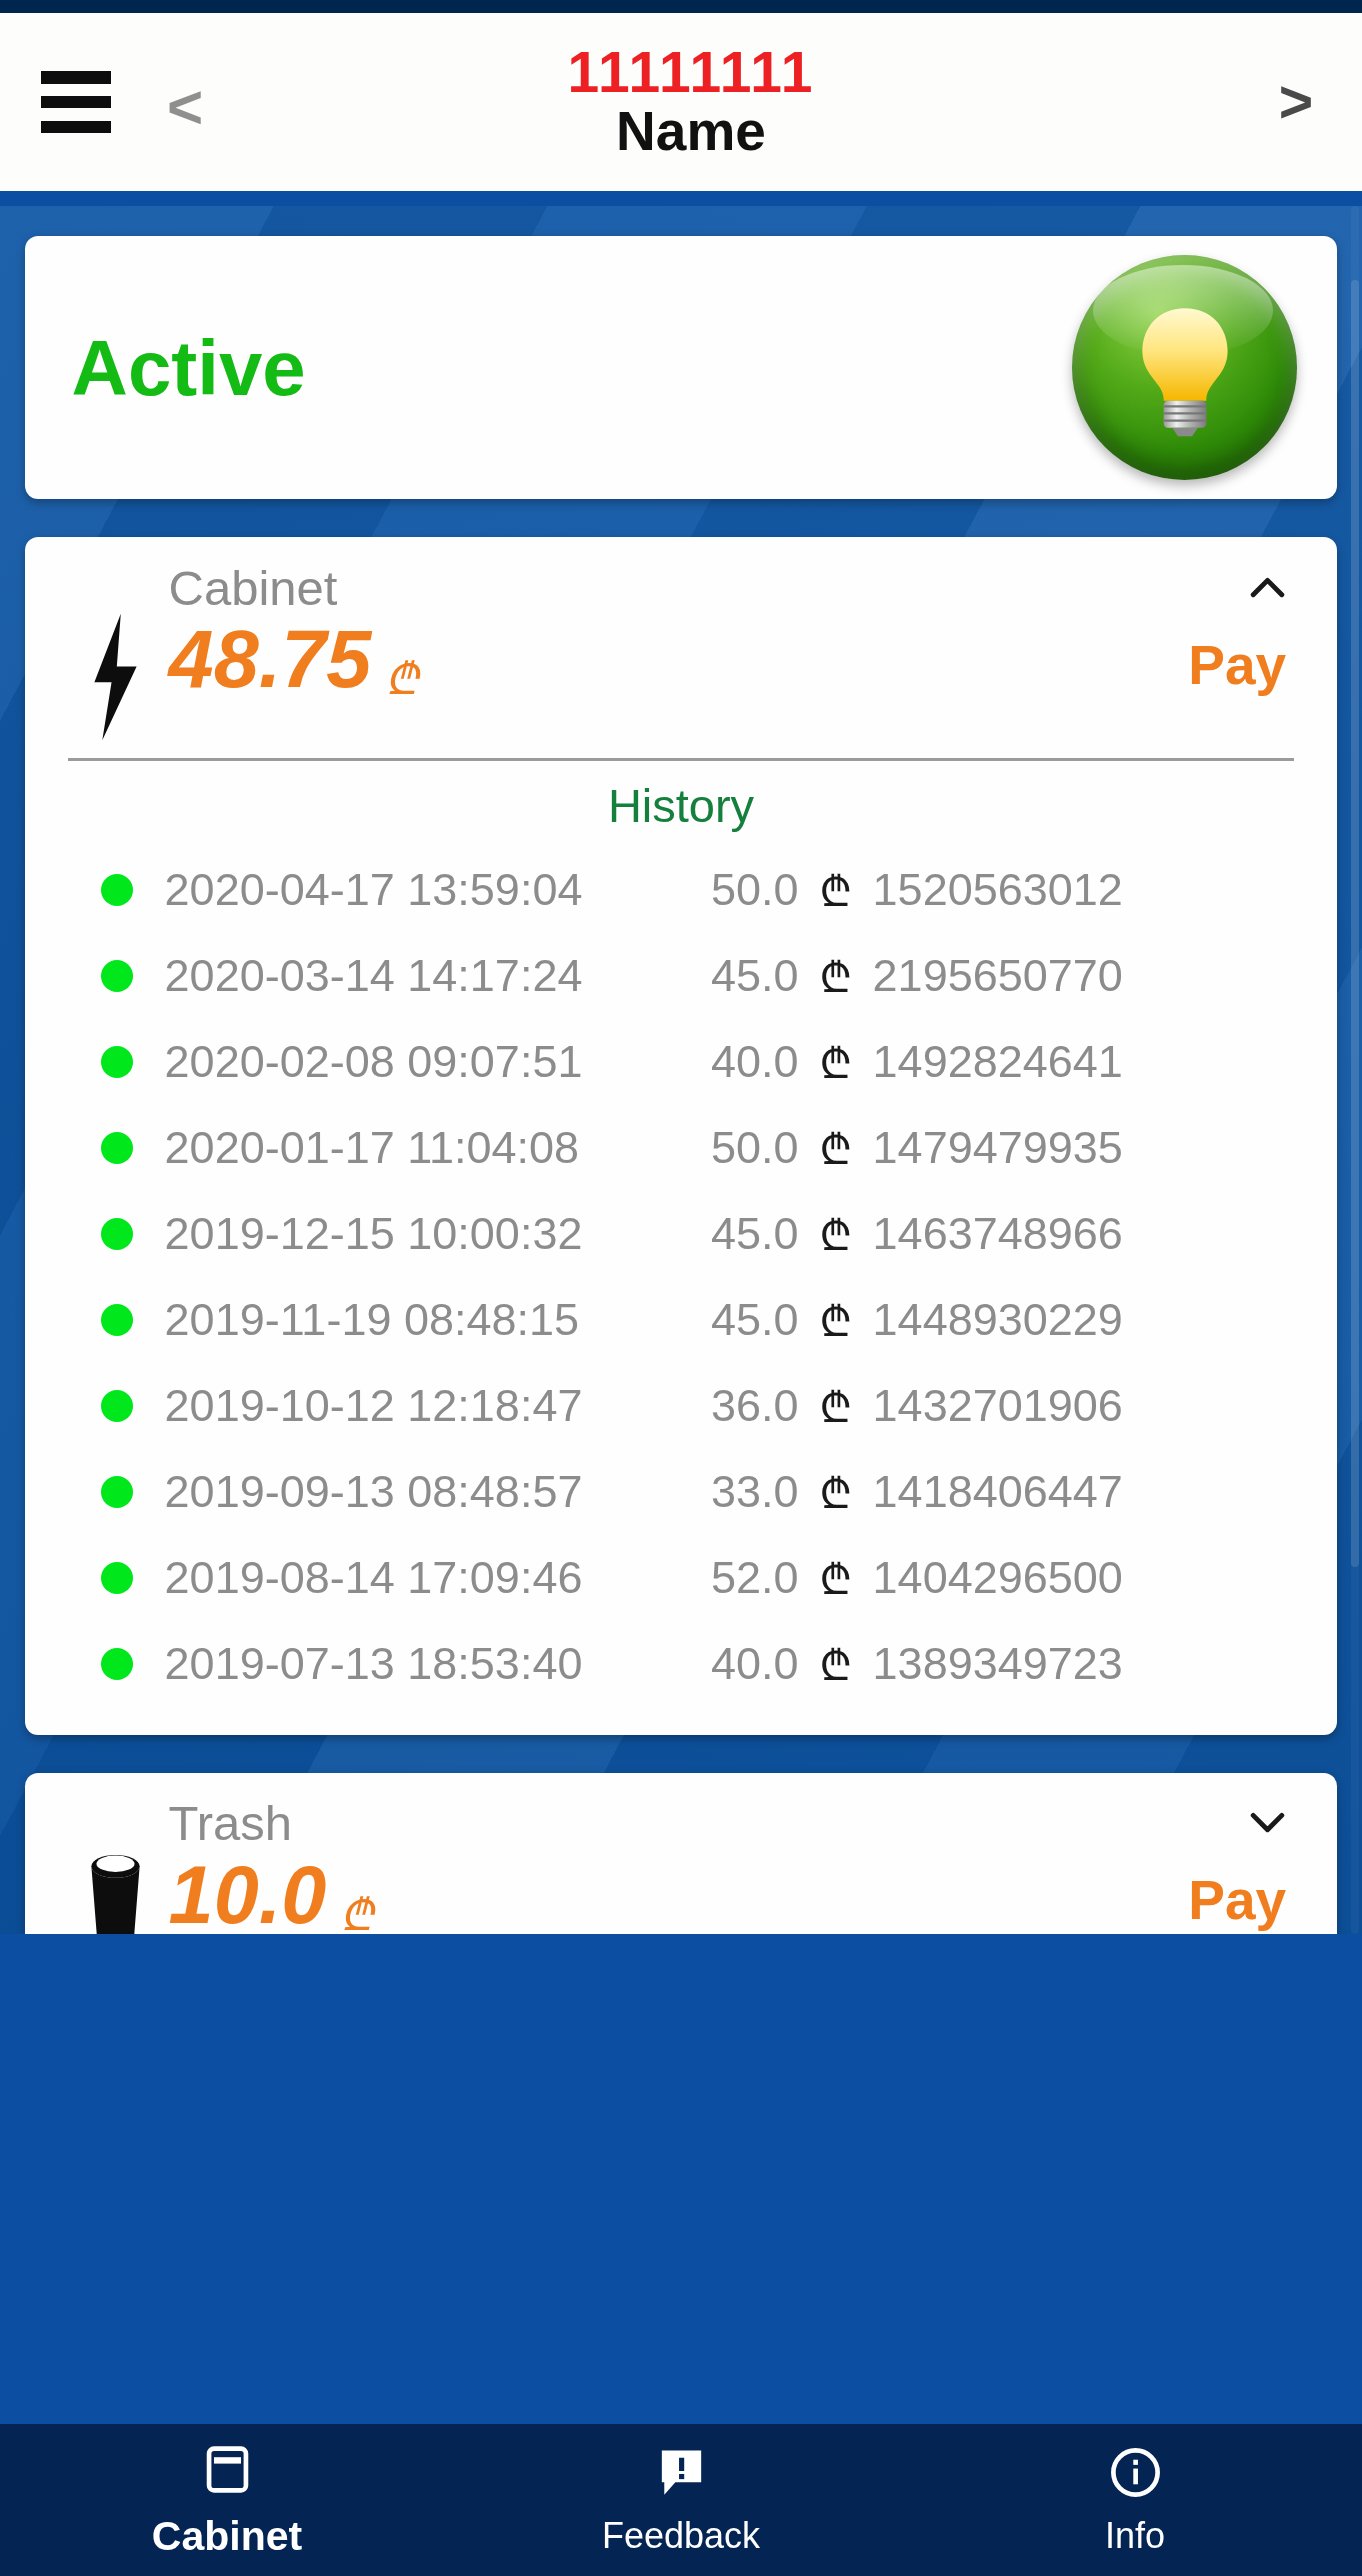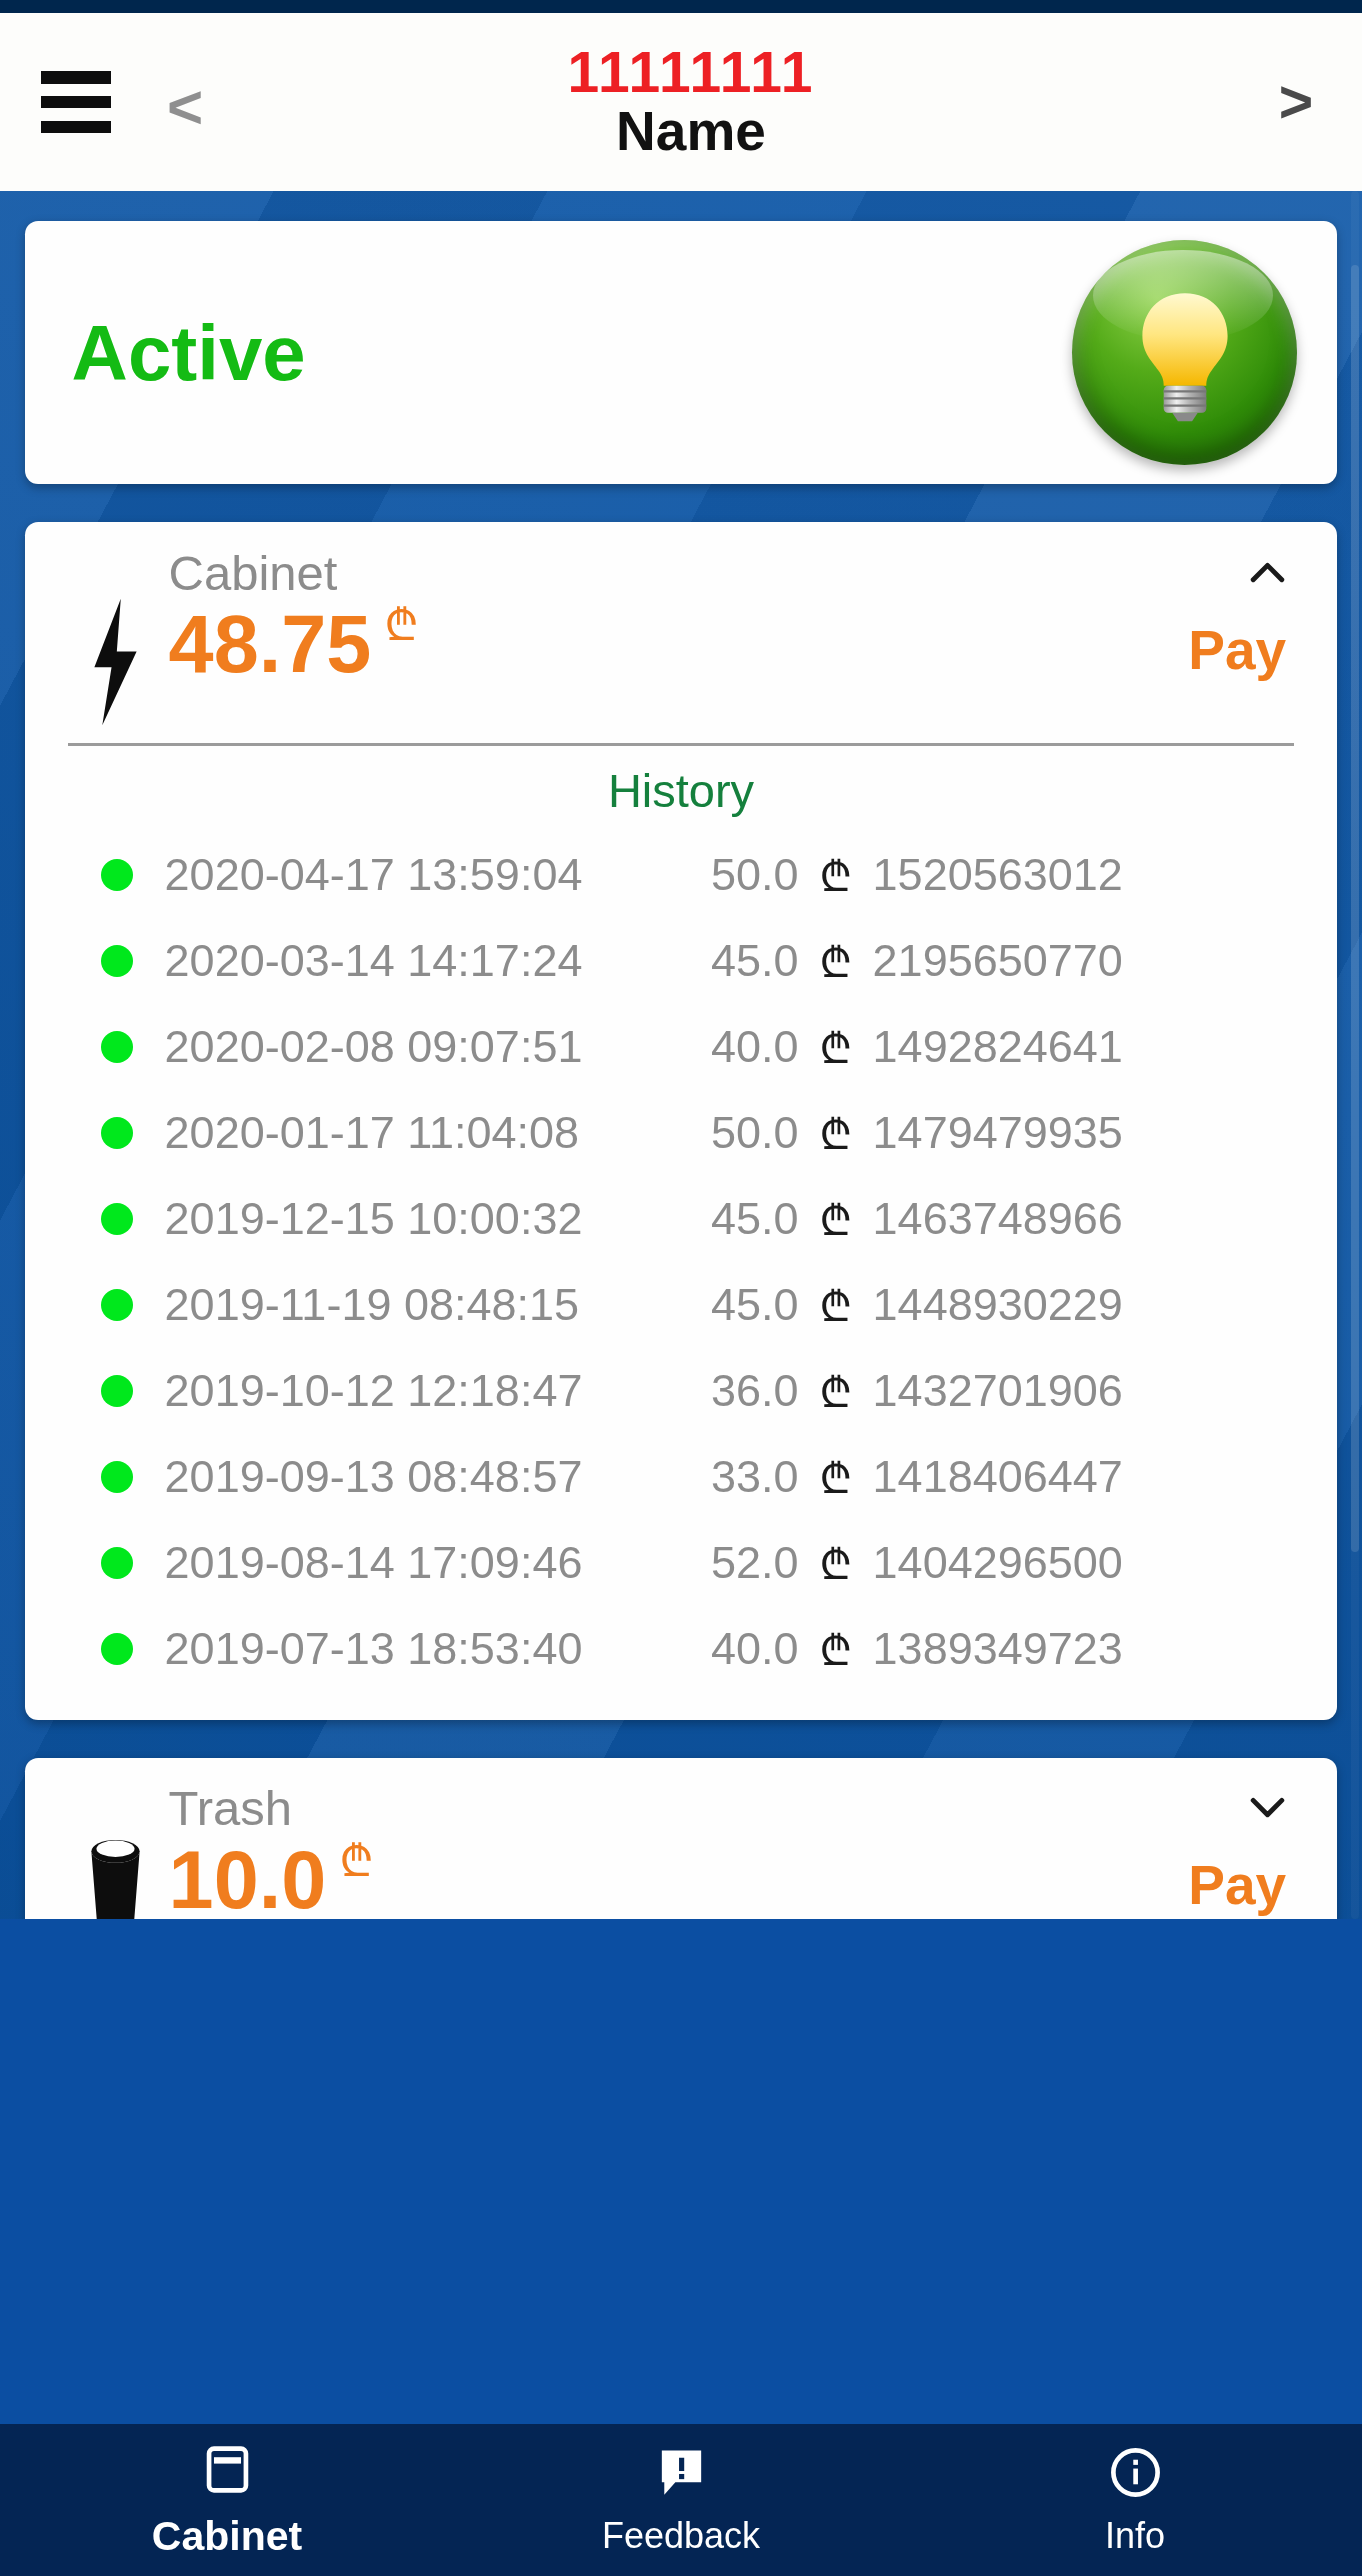--- a/index.html
+++ b/index.html
@@ -81,21 +81,21 @@
     text-align: center;
     font-size: 59px;
     font-weight: 700;
     color: #4a4a4a;
     line-height: 1;
   }
 
   
   .scroll-area {
     position: absolute;
-    top: 191px; left: 0;
+    top: 206px; left: 0;
     width: 1362px;
     height: 1728px;
     background:
       linear-gradient(118deg, rgba(255,255,255,0.045) 0 12%, rgba(0,0,0,0.05) 12% 24%,
                       rgba(255,255,255,0.03) 24% 38%, rgba(0,0,0,0.045) 38% 50%,
                       rgba(255,255,255,0.05) 50% 63%, rgba(0,0,0,0.04) 63% 77%,
                       rgba(255,255,255,0.035) 77% 88%, rgba(0,0,0,0.05) 88% 100%),
       linear-gradient(200deg, rgba(255,255,255,0.05), rgba(0,0,0,0.06)),
       #0b55a6;
     overflow: hidden;
@@ -190,21 +190,22 @@
     display: flex;
     align-items: flex-end;
     justify-content: space-between;
   }
   .util-amount {
     font-size: 81px;
     font-weight: 700;
     color: #f07d1e;
     line-height: 1.05;
     display: flex;
-    align-items: flex-start;
+    align-items: flex-end;
+    font-style: italic;
   }
   .lari {
     font-size: 44px;
     font-weight: 400;
     color: #f07d1e;
     margin-left: 13.2px;
   }
   .pay-btn {
     font-size: 55px;
     font-weight: 700;

